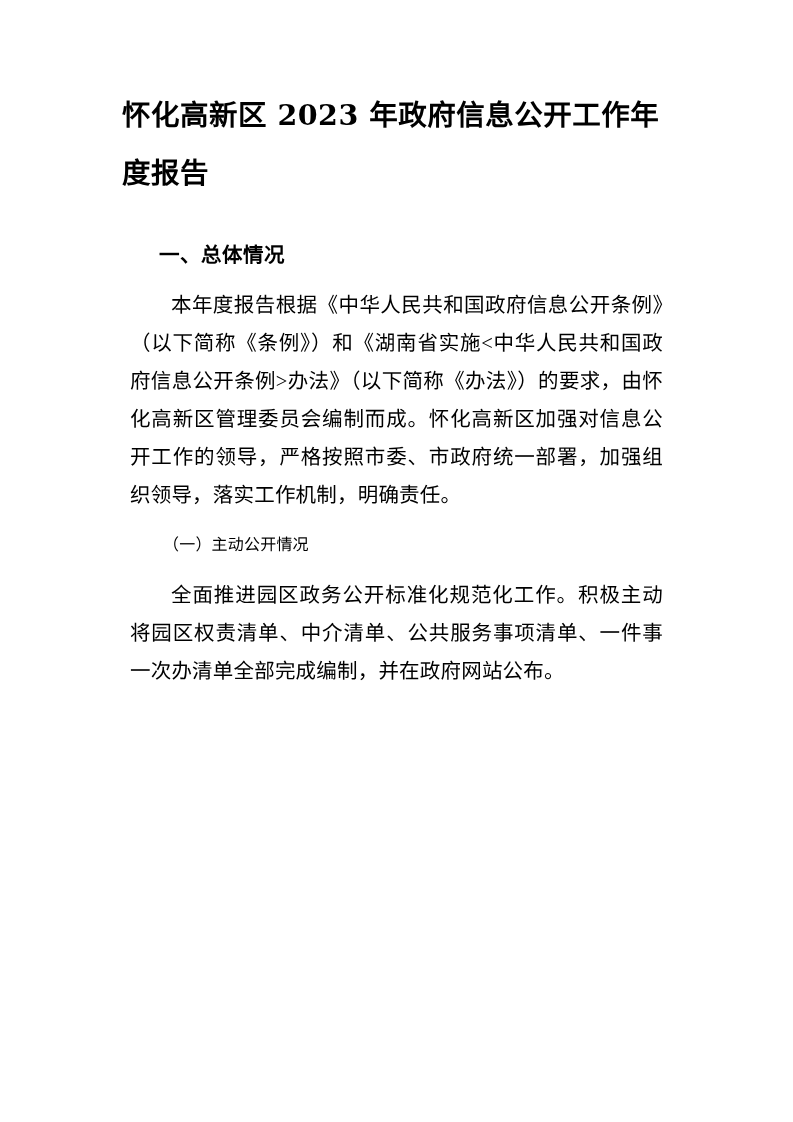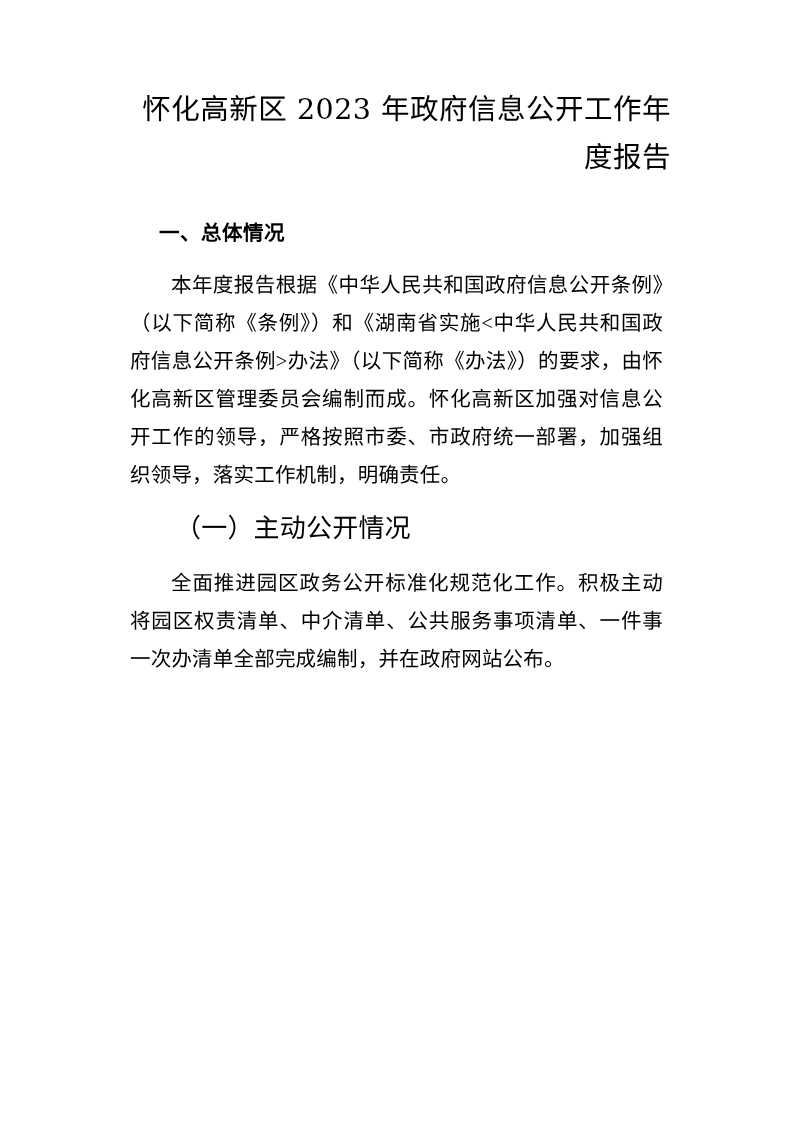--- a/index.html
+++ b/index.html
@@ -17,50 +17,50 @@
   .page {
     position: relative;
     width: 793px;
     height: 1122px;
     box-sizing: border-box;
     padding: 86px 118px 40px 118px;
     background: #ffffff;
   }
   .doc-title {
     font-family: "DejaVu Serif", "Liberation Serif", serif;
-    font-weight: normal;
+    font-weight: bold;
     font-size: 28.5px;
-    line-height: 48px;
-    text-align: right;
+    line-height: 58px;
+    text-align: left;
     letter-spacing: 0.5px;
     margin: 0 0 34px 0;
     padding: 0 4px;
   }
   .section-heading {
-    font-family: Liberation Mono, monospace;
+    font-family: Liberation Sans, sans-serif;
     font-weight: bold;
     font-size: 20.5px;
     line-height: 38px;
     margin: 0 0 4px 0;
     text-indent: 41px;
     letter-spacing: 0.5px;
   }
   .para {
     font-size: 20.5px;
     line-height: 38px;
     margin: 12px;
     text-indent: 41px;
     text-align: justify;
     text-justify: inter-ideograph;
     letter-spacing: 0.2px;
   }
   .sub-heading {
-    font-size: 26px;
+    font-size: 16px;
     line-height: 38px;
-    margin: 16px;
+    margin: 4px;
     text-indent: 41px;
     letter-spacing: 0.2px;
   }
 </style>
 </head>
 <body>
 
 <div class="page">
 
   <h1 class="doc-title">怀化高新区 2023 年政府信息公开工作年度报告</h1>

